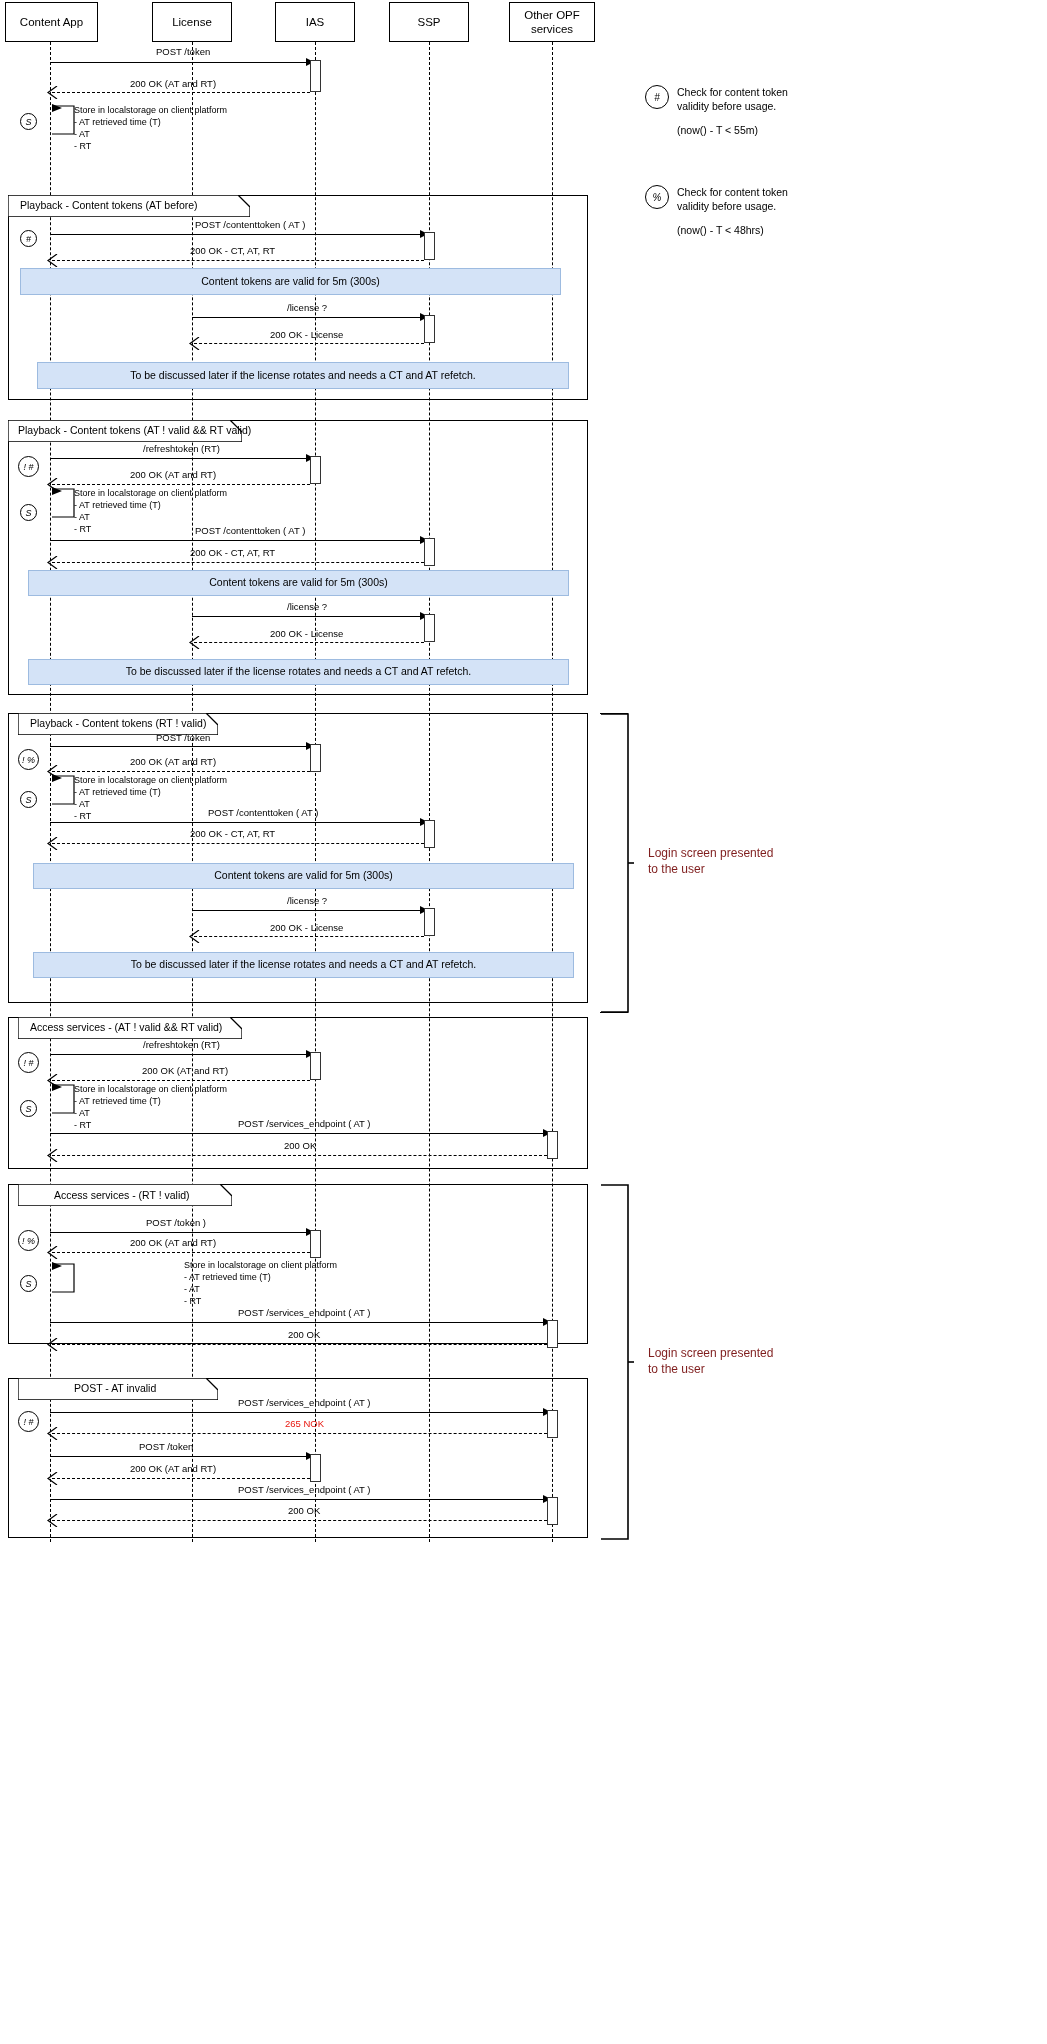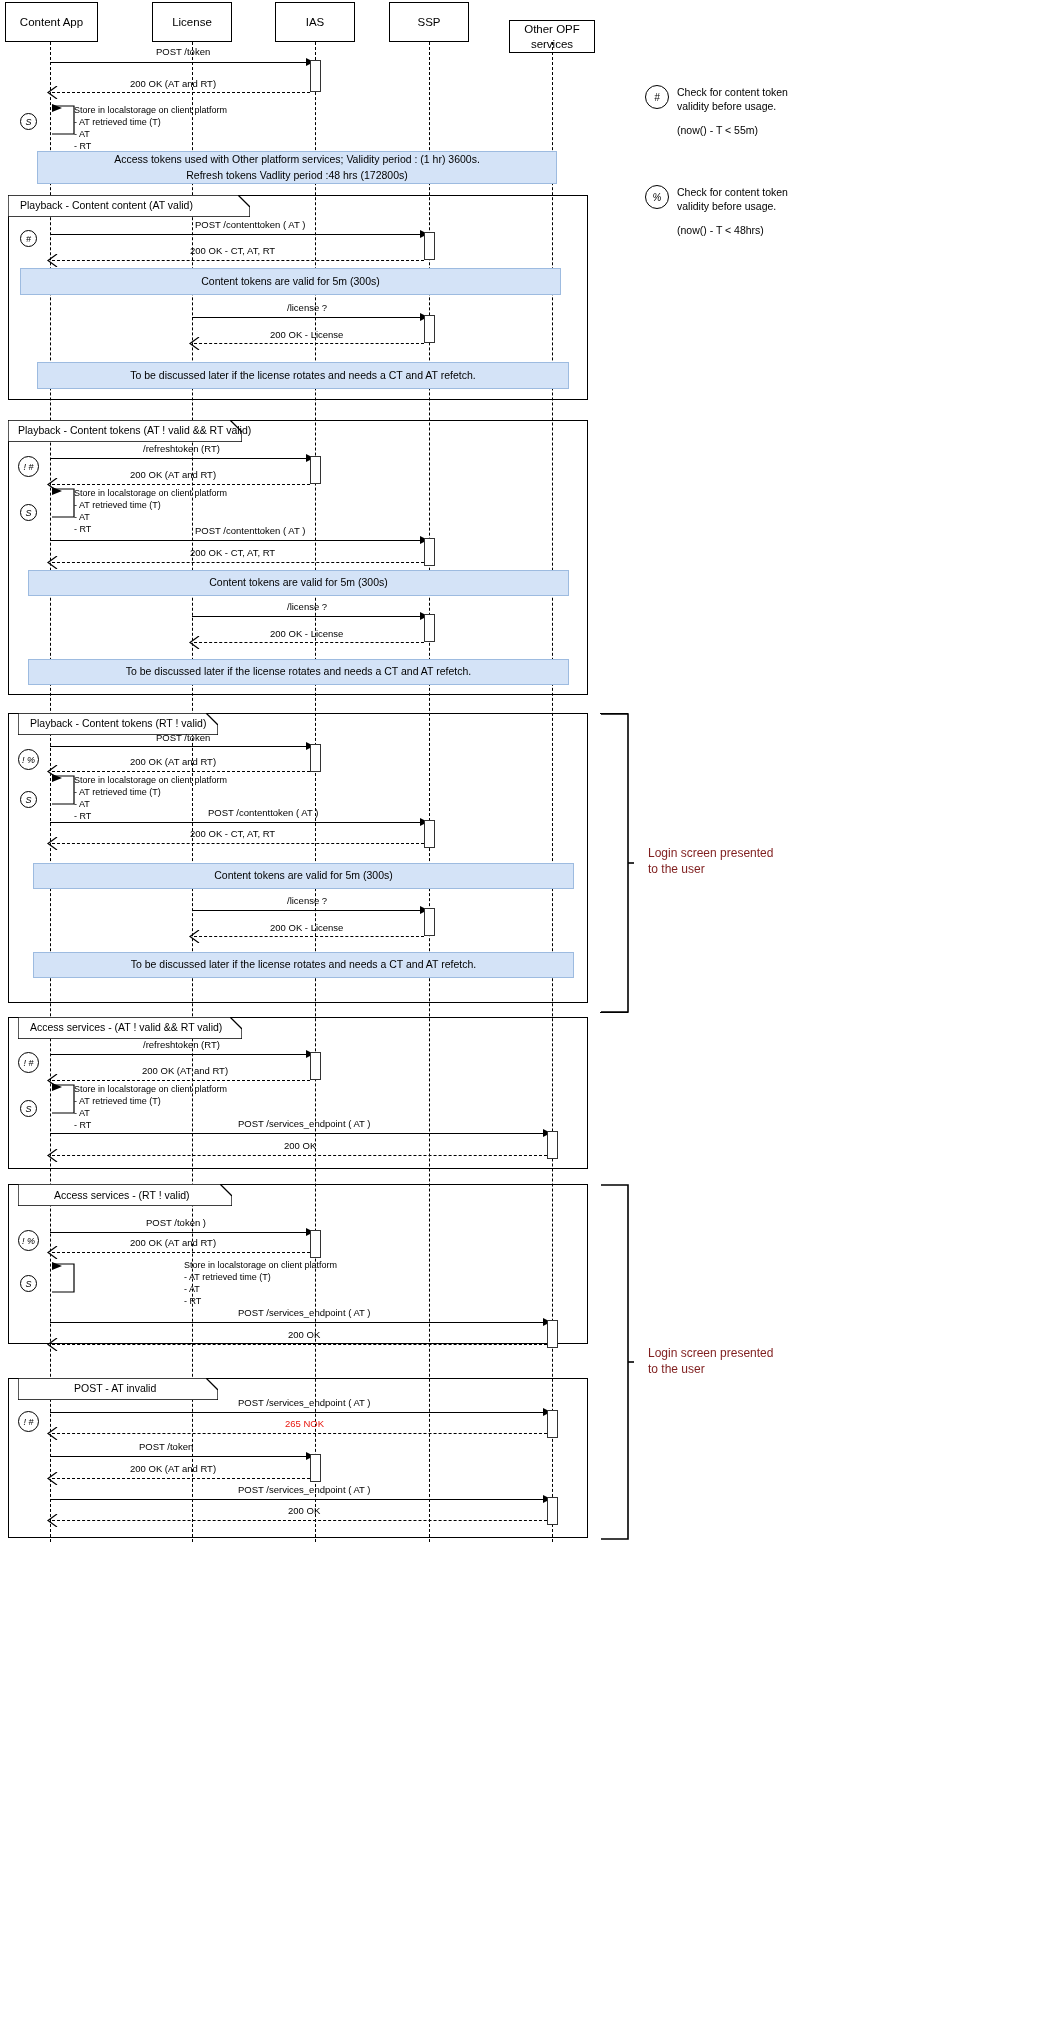--- a/index.html
+++ b/index.html
@@ -58,21 +58,21 @@
   </div>
   <div class="lifeline-head" style="left:152px;top:2px;width:80px;height:40px;">
     <span>License</span>
   </div>
   <div class="lifeline-head" style="left:275px;top:2px;width:80px;height:40px;">
     <span>IAS</span>
   </div>
   <div class="lifeline-head" style="left:389px;top:2px;width:80px;height:40px;">
     <span>SSP</span>
   </div>
-  <div class="lifeline-head" style="left:509px;top:20px;width:86px;height:33px;white-space:pre-line;">
+  <div class="lifeline-head" style="left:509px;top:2px;width:86px;height:40px;white-space:pre-line;">
     <span>Other OPF
 services</span>
   </div>
 
   <div class="lifeline" style="left:50px;top:42px;height:1500px;"></div>
   <div class="lifeline" style="left:192px;top:42px;height:1500px;"></div>
   <div class="lifeline" style="left:315px;top:42px;height:1500px;"></div>
   <div class="lifeline" style="left:429px;top:42px;height:1500px;"></div>
   <div class="lifeline" style="left:552px;top:42px;height:1500px;"></div>
 
@@ -103,28 +103,26 @@
   <div class="marker" style="left:20px;top:113px;width:17px;height:17px;">S</div>
   <svg class="selfmsg" style="left:50px;top:104px;" width="28" height="32">
     <path d="M2,2 L24,2 L24,30 L2,30" fill="none" stroke="#000" stroke-width="1.2"></path>
     <path d="M12,2 L2,-2 L2,6 Z" fill="#000" transform="translate(0,2)"></path>
   </svg>
   <div class="selftext" style="left:74px;top:104px;">Store in localstorage on client platform
 - AT retrieved time (T)
 - AT
 - RT</div>
 
-  <div class="note" style="left:37px;top:151px;width:520px;height:33px;white-space:pre-line;">Access tokens used with Other platform services; Validity period : (1 hr) 3600s.
-Refresh tokens Vadlity period :48 hrs (172800s)</div>
 
   <div class="frag" style="left:8px;top:195px;width:580px;height:205px;"></div>
   <svg class="frag-tab" style="left:8px;top:195px;" width="242" height="22">
     <path d="M0,0 L230,0 L242,12 L242,22 L0,22 Z" fill="#fff" stroke="#000" stroke-width="1.3"></path>
   </svg>
-  <div class="frag-label" style="left:14px;top:200px;">Playback - Content content (AT valid)</div>
+  <div class="frag-label" style="left:14px;top:200px;">Playback - Content tokens (AT before)</div>
 
   <div class="marker" style="left:20px;top:230px;width:17px;height:17px;">#</div>
   <div class="msg-label" style="left:195px;top:220px;">POST /contenttoken ( AT )</div>
   <div class="arrow-solid" style="left:50px;top:234px;width:372px;"></div>
   <div class="arrowhead right" style="left:420px;top:230px;"></div>
   <div class="activation" style="left:424px;top:232px;width:11px;height:28px;"></div>
 
   <div class="msg-label" style="left:190px;top:246px;">200 OK - CT, AT, RT</div>
   <div class="arrow-dash" style="left:52px;top:260px;width:372px;"></div>
   <svg class="openhead" style="left:46px;top:254px;" width="12" height="13">

